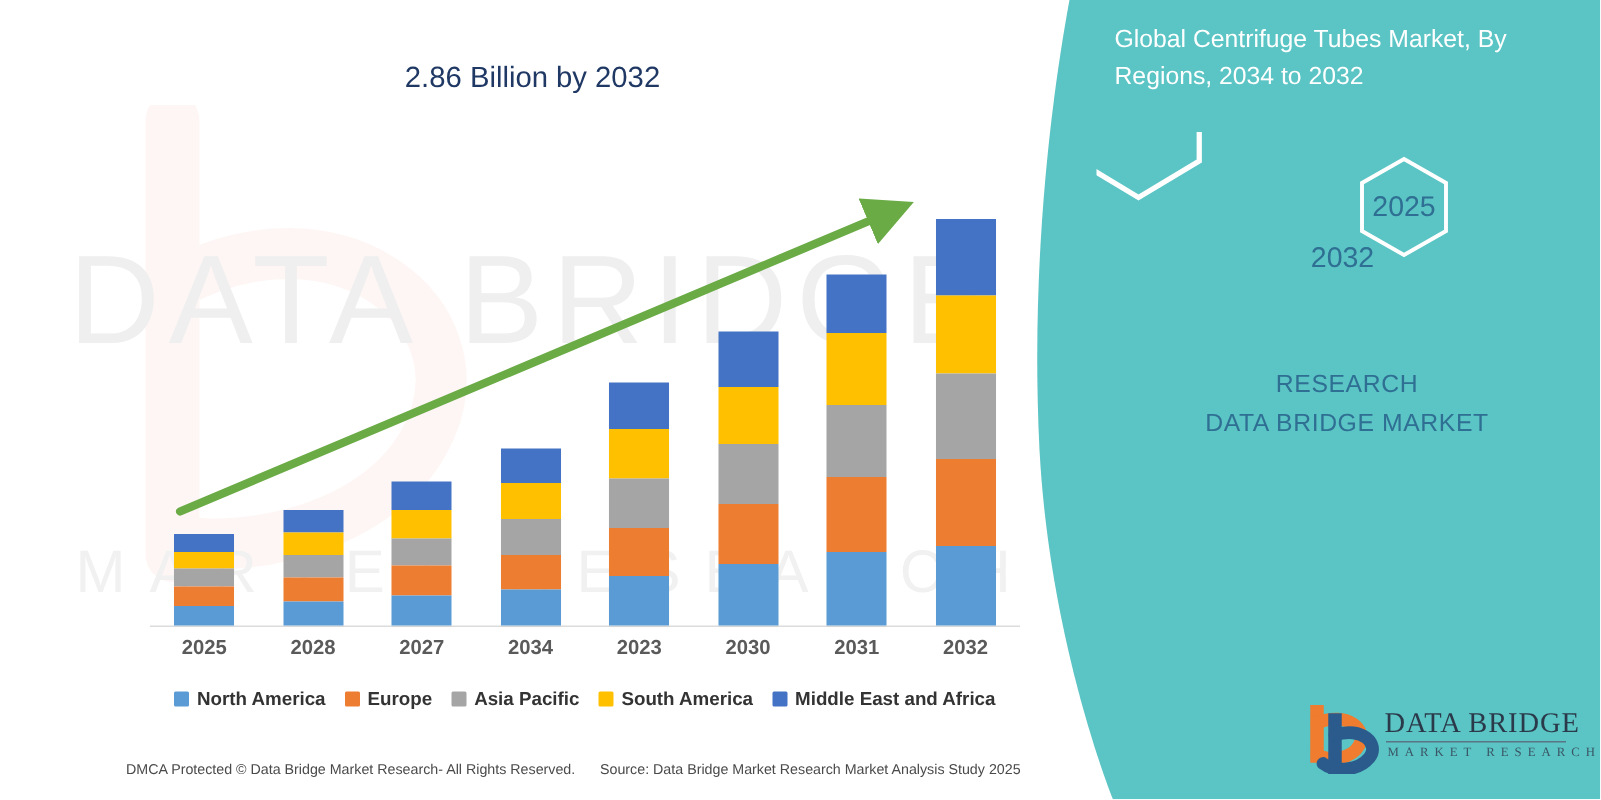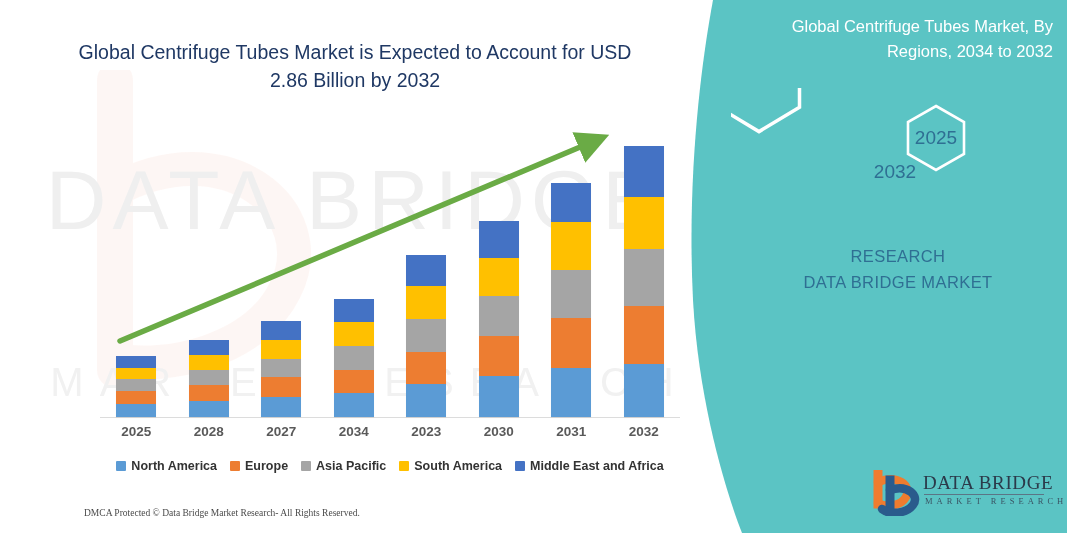--- a/index.html
+++ b/index.html
@@ -60,32 +60,32 @@
     position:absolute;left:100px;top:459px;width:580px;
     display:flex;justify-content:center;align-items:center;gap:13px;
   }
   .legend-item{display:flex;align-items:center;gap:5px;}
   .legend-swatch{width:10px;height:10px;display:inline-block;border-radius:1px;}
   .legend-label{color:#333;font-size:12.5px;font-weight:bold;white-space:nowrap;text-align:center;}
 
   
   .footer{
     position:absolute;left:0;top:508px;width:713px;height:20px;
-    color:#4a4a4a;font-family:Liberation Serif, serif;font-size:9.5px;
+    color:#4a4a4a;font-family:Liberation Sans, sans-serif;font-size:9.5px;
   }
   .footer .f-left{position:absolute;left:84px;top:0;white-space:nowrap;}
   .footer .f-right{position:absolute;left:400px;top:0;white-space:nowrap;}
 
   
   .teal-panel{
     position:absolute;left:0;top:0;width:1067px;height:533px;pointer-events:none;
   }
   .right-content{position:absolute;left:713px;top:0;width:354px;height:533px;}
   .panel-title{
-    position:absolute;left:30px;top:14px;width:310px;text-align:right;
+    position:absolute;left:30px;top:14px;width:310px;text-align:left;
     color:#ffffff;font-size:16.5px;line-height:25px;font-weight:400;
   }
   .hexwrap{position:absolute;left:18px;top:88px;width:330px;height:130px;}
   .brand-text{
     position:absolute;left:25px;top:243px;width:320px;text-align:center;
     color:#2f6f93;font-size:16.5px;line-height:26px;letter-spacing:.4px;
   }
   .logo{position:absolute;left:868px;top:470px;width:180px;height:48px;}
   .logo-name{
     position:absolute;left:55px;top:2px;color:#2b3a4a;
@@ -105,21 +105,20 @@
   <div class="wm-text">
     <svg class="wm-b" viewBox="0 0 270 330">
       <path d="M40 10 L40 300" stroke="#fdf0ec" stroke-width="36" fill="none" stroke-linecap="round"></path>
       <path d="M40 120 C150 60, 250 140, 210 220 C180 282, 90 300, 40 290" stroke="#fdf0ec" stroke-width="34" fill="none" stroke-linecap="round"></path>
     </svg>
     <div class="wm-data">DATA BRIDGE</div>
     <div class="wm-mr">MARKET RESEARCH</div>
   </div>
 
   <div class="chart-title">
-    <div>Global Centrifuge Tubes Market is Expected to Account for USD</div>
     <div>2.86 Billion by 2032</div>
   </div>
 
   <div class="axis-line"></div>
   <div class="bars" id="bars">
       <div class="bar-col">
         <div class="bar">
           <div class="seg" style="background: rgb(68, 114, 196); height: 11.88px;"></div>
           <div class="seg" style="background: rgb(255, 192, 0); height: 11.88px;"></div>
           <div class="seg" style="background: rgb(165, 165, 165); height: 11.88px;"></div>
@@ -230,20 +229,21 @@
         <span class="legend-label">South America</span>
       </div>
       <div class="legend-item">
         <span class="legend-swatch" style="background: rgb(68, 114, 196);"></span>
         <span class="legend-label">Middle East and Africa</span>
       </div>
     </div>
 
   <div class="footer">
     <div class="f-left">DMCA Protected © Data Bridge Market Research-  All Rights Reserved.</div>
+    <div class="f-right">Source: Data Bridge Market Research  Market Analysis Study 2025</div>
   </div>
 
   <svg class="teal-panel" viewBox="0 0 1067 533" preserveAspectRatio="none">
     <path d="M713,0 L1067,0 L1067,533 L742,533
              C742,533 700,430 693,300
              C687,180 700,70 713,0 Z" fill="#5bc4c4"></path>
   </svg>
 
   <div class="right-content">
     <div class="panel-title">

